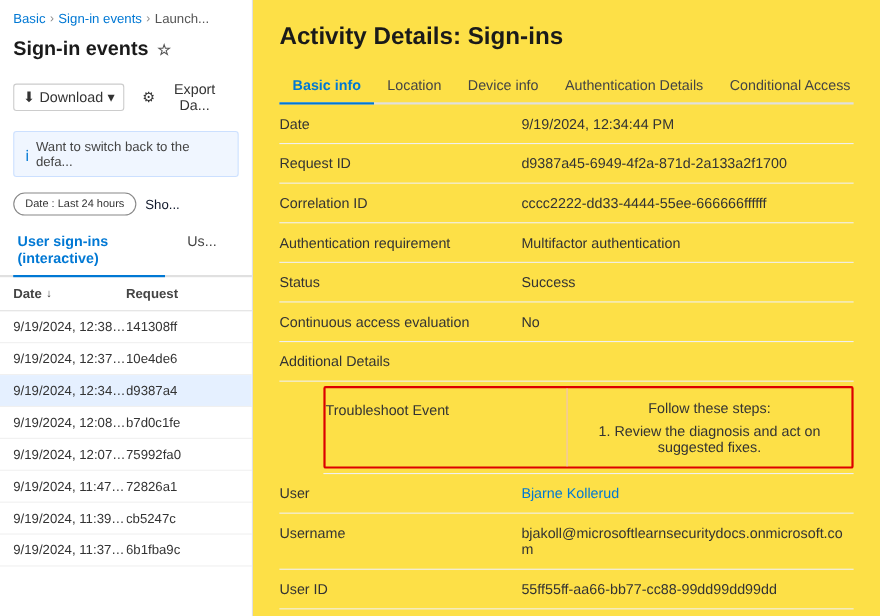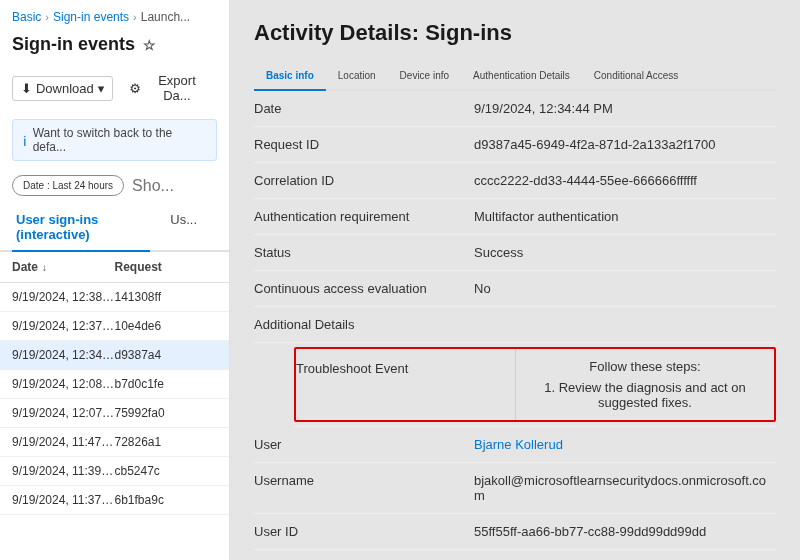--- a/index.html
+++ b/index.html
@@ -20,42 +20,42 @@
     .toolbar { padding: 6px 12px; display: flex; gap: 8px; align-items: center; }
     .toolbar-btn { display: flex; align-items: center; gap: 4px; padding: 4px 8px; border: 1px solid #ccc; background: #fff; border-radius: 3px; cursor: pointer; font-size: 13px; color: #333; }
     .export-btn { display: flex; align-items: center; gap: 4px; padding: 4px 8px; border: none; background: none; cursor: pointer; font-size: 13px; color: #333; }
     
     .info-banner { margin: 6px 12px; padding: 6px 10px; background: #f0f6ff; border: 1px solid #cce0ff; border-radius: 3px; font-size: 12px; color: #444; display: flex; align-items: center; gap: 6px; }
     .info-icon { color: #0078d4; font-size: 14px; }
     
     .filter-bar { padding: 8px 12px; display: flex; gap: 8px; align-items: center; }
     .filter-chip { padding: 4px 10px; border: 1px solid #ccc; border-radius: 16px; font-size: 10px; background: #fff; cursor: pointer; }
     .filter-chip.active { background: #fff; border-color: #888; }
-    .show-btn { font-size: 16px; color: #737373; cursor: pointer; background: none; border: none; }
+    .show-btn { font-size: 12px; color: #0f172a; cursor: pointer; background: none; border: none; }
     
     .tabs { display: flex; border-bottom: 2px solid #e0e0e0; padding: 0 12px; }
     .tab { padding: 8px 4px; margin-right: 16px; font-size: 13px; cursor: pointer; border-bottom: 2px solid transparent; margin-bottom: -2px; color: #444; }
     .tab.active { color: #0078d4; border-bottom-color: #0078d4; font-weight: 600; }
     
     .table-header { display: grid; grid-template-columns: 1fr 1fr; padding: 8px 12px; border-bottom: 1px solid #e0e0e0; font-size: 12px; font-weight: 600; color: #444; }
     .col-header { display: flex; align-items: center; gap: 4px; cursor: pointer; }
     .sort-icon { font-size: 10px; }
     
     .table-rows { overflow-y: auto; flex: 1; }
     .table-row { display: grid; grid-template-columns: 1fr 1fr; padding: 7px 12px; border-bottom: 1px solid #f0f0f0; cursor: pointer; font-size: 12px; }
     .table-row.selected { background: #e5f0ff; }
     .cell { overflow: hidden; text-overflow: ellipsis; white-space: nowrap; color: #333; }
     
     
-    .detail-panel { flex: 1; overflow-y: auto; padding: 20px 24px; background: #e5e5e5; }
+    .detail-panel { flex: 1; overflow-y: auto; padding: 20px 24px; background: #fde047; }
     
     .detail-title { font-size: 22px; font-weight: 600; color: #1a1a1a; margin-bottom: 16px; }
     
     .detail-tabs { display: flex; border-bottom: 2px solid #e0e0e0; margin-bottom: 0; gap: 0; }
-    .detail-tab { padding: 8px 12px; font-size: 10px; cursor: pointer; border-bottom: 2px solid transparent; margin-bottom: -2px; color: #444; white-space: nowrap; }
+    .detail-tab { padding: 8px 12px; font-size: 13px; cursor: pointer; border-bottom: 2px solid transparent; margin-bottom: -2px; color: #444; white-space: nowrap; }
     .detail-tab.active { color: #0078d4; border-bottom-color: #0078d4; font-weight: 600; }
     
     .detail-table { width: 100%; margin-top: 0; }
     .detail-row { display: flex; border-bottom: 1px solid #f0f0f0; padding: 10px 0; align-items: flex-start; }
     .detail-label { width: 220px; min-width: 220px; font-size: 13px; color: #333; padding-right: 16px; }
     .detail-value { flex: 1; font-size: 13px; color: #333; word-break: break-all; }
     
     .troubleshoot-box { border: 2px solid #d00; border-radius: 2px; margin: 4px 0; }
     .troubleshoot-label { width: 220px; min-width: 220px; padding: 12px 16px 12px 0; font-size: 13px; color: #333; border-right: 1px solid #e8c0c0; }
     .troubleshoot-content { flex: 1; padding: 10px 12px; font-size: 13px; }

